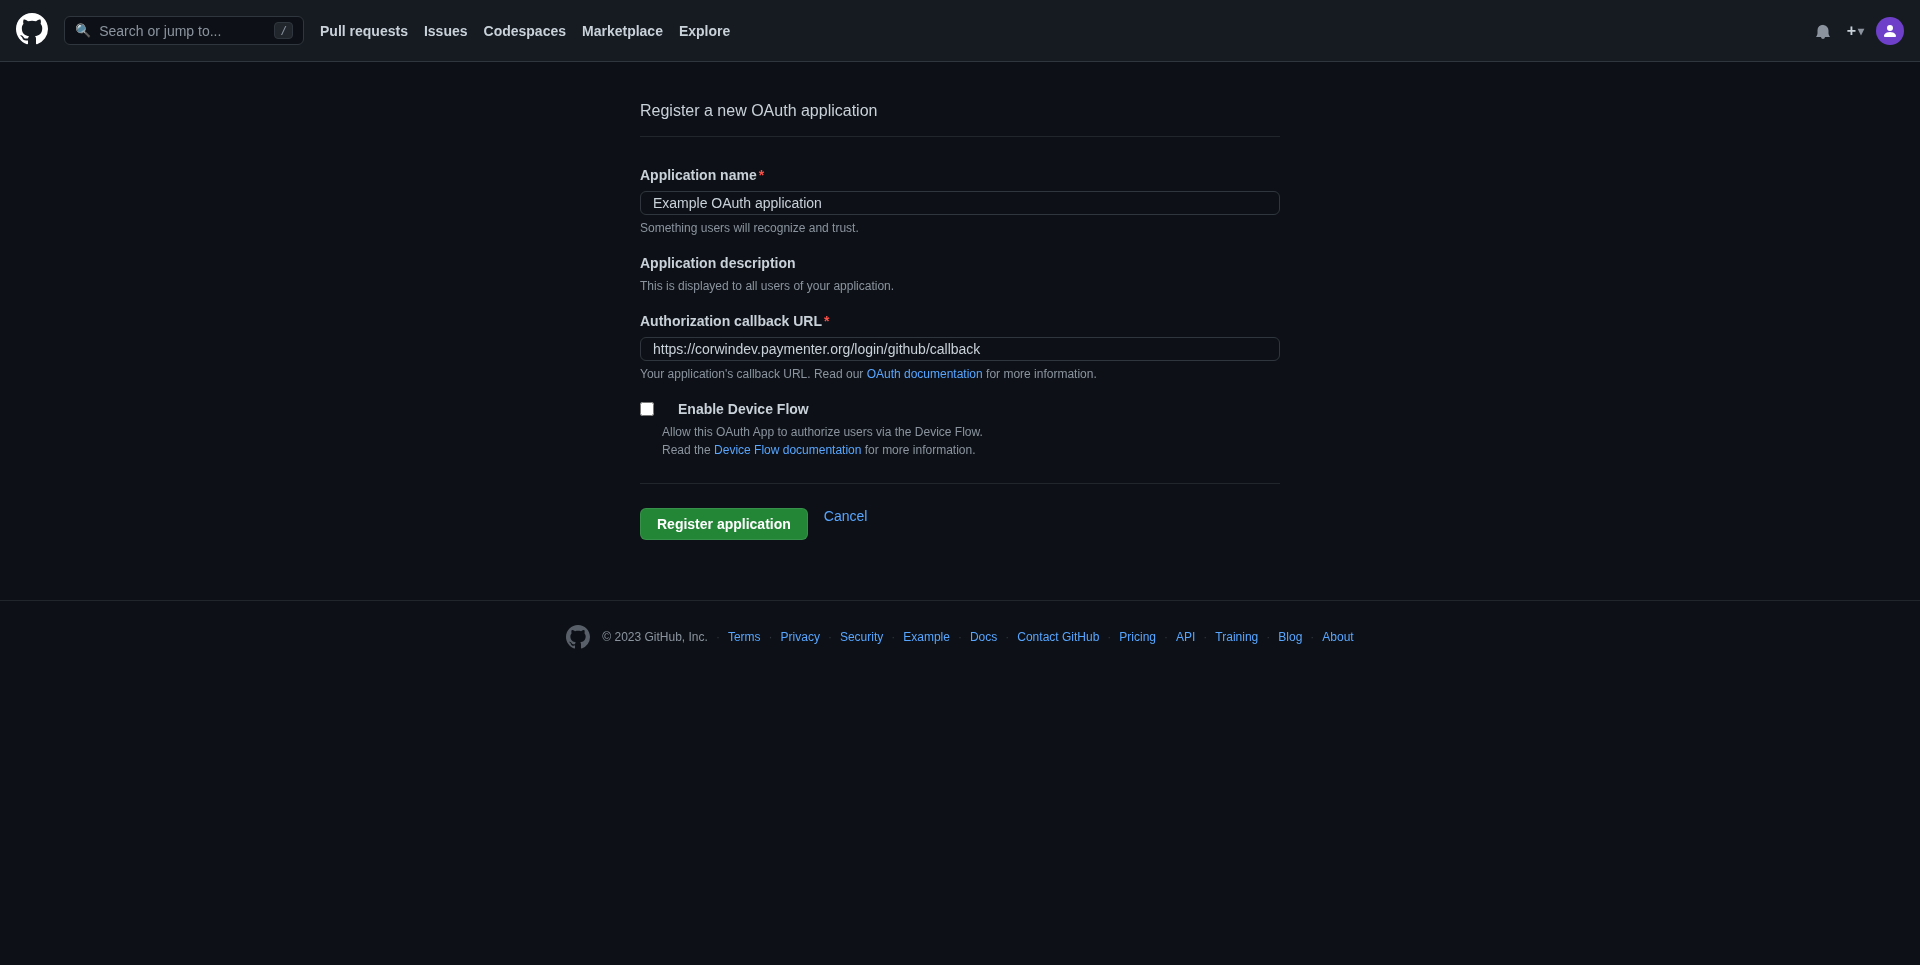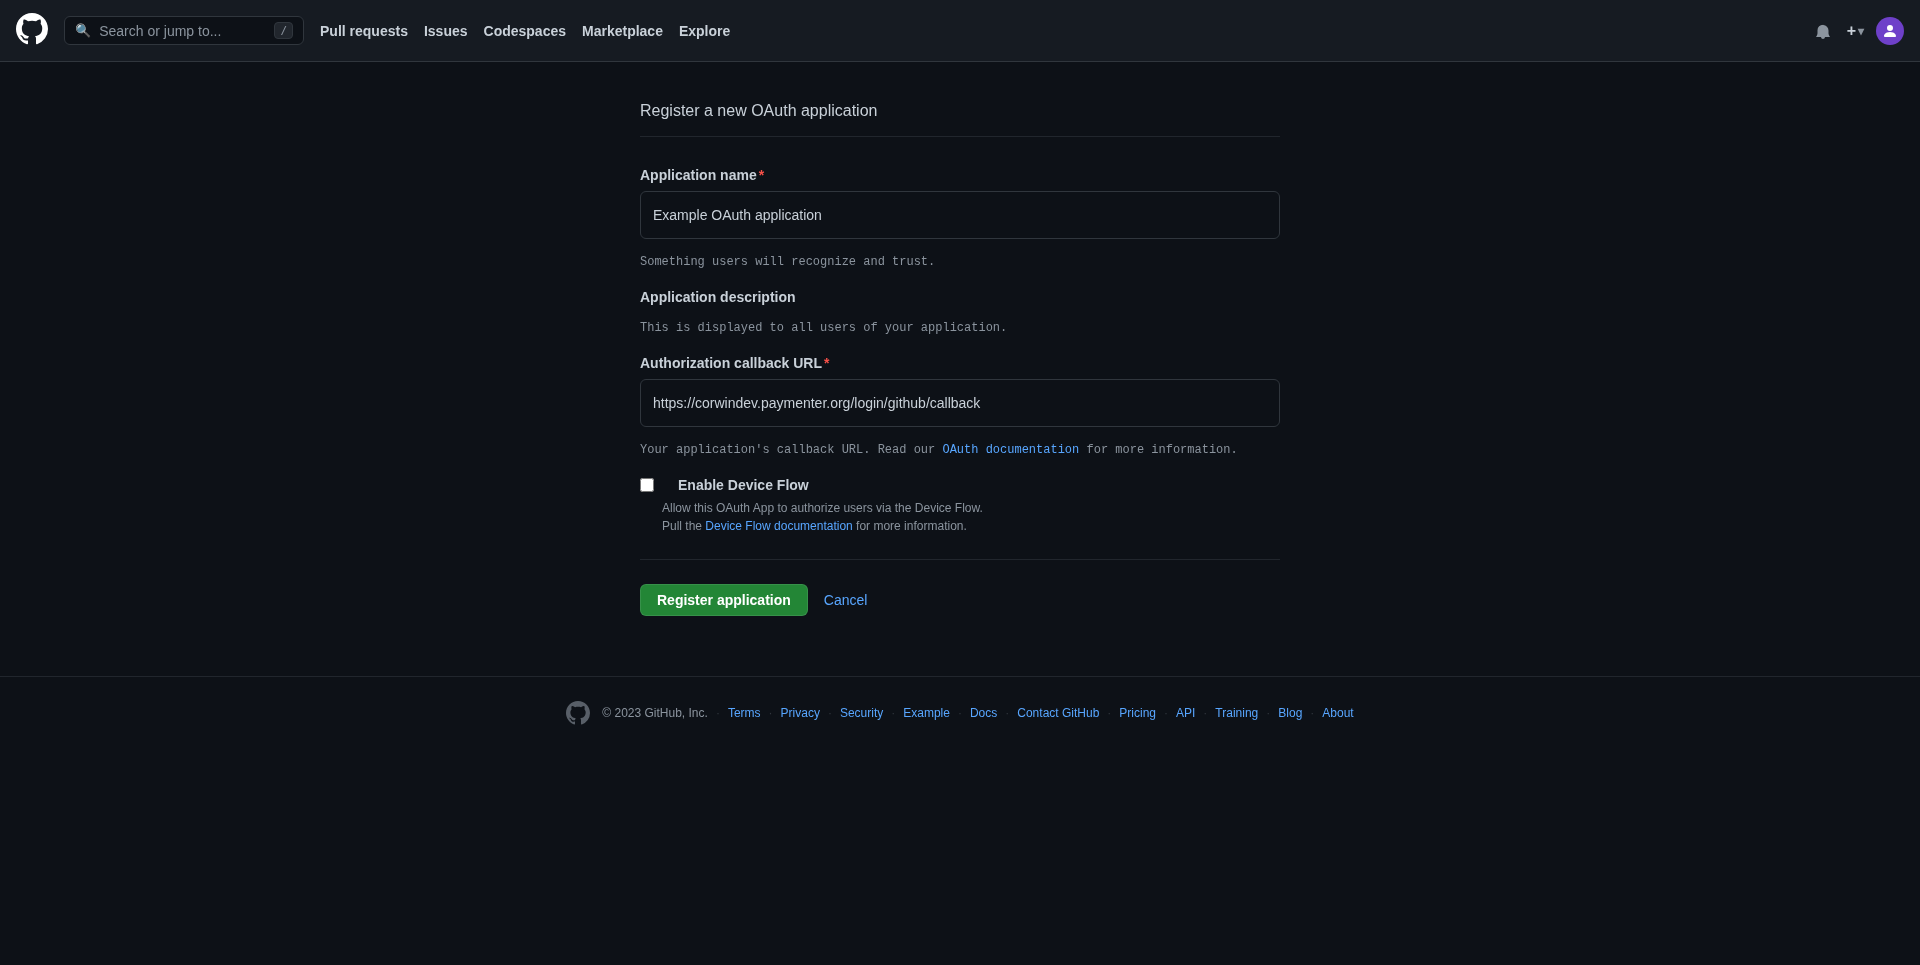--- a/index.html
+++ b/index.html
@@ -140,21 +140,21 @@
       margin-left: 2px;
     }
     .form-input {
       width: 100%;
       background-color: #0d1117;
       border: 1px solid #30363d;
       border-radius: 6px;
       color: #c9d1d9;
       font-size: 14px;
       padding: 5px 12px;
-      height: 48px;
+      height: 24px;
       outline: none;
     }
     .form-textarea {
       width: 100%;
       background-color: #0d1117;
       border: 1px solid #30363d;
       border-radius: 6px;
       color: #c9d1d9;
       font-size: 14px;
       padding: 8px 12px;
@@ -162,22 +162,21 @@
       outline: none;
       resize: vertical;
     }
     .form-textarea::placeholder,
     .form-input::placeholder {
       color: #484f58;
     }
     .form-hint {
       font-size: 12px;
       color: #8b949e;
-      margin-top: 16px;
-      font-family: Liberation Mono, monospace;
+      margin-top: 6px;
     }
 
     
     .device-flow-section {
       margin-bottom: 20px;
     }
     .checkbox-row {
       display: flex;
       align-items: center;
       gap: 24px;
@@ -208,21 +207,20 @@
     
     .form-divider {
       border: none;
       border-top: 1px solid #21262d;
       margin: 24px 0;
     }
 
     
     .form-actions {
       display: flex;
-      align-items: center;
       gap: 16px;
     }
     .btn-primary {
       background-color: #238636;
       color: #ffffff;
       border: 1px solid rgba(240,246,252,0.1);
       border-radius: 6px;
       padding: 5px 16px;
       font-size: 14px;
       font-weight: 600;
@@ -340,21 +338,21 @@
         </p>
       </div>
 
       <div class="device-flow-section">
         <div class="checkbox-row">
           <input type="checkbox" class="device-flow-checkbox" id="device-flow" style="">
           <label for="device-flow" class="device-flow-label">Enable Device Flow</label>
         </div>
         <p class="device-flow-hint">Allow this OAuth App to authorize users via the Device Flow.</p>
         <p class="device-flow-hint">
-          <span>Pull the </span><a href="#" class="link-blue">Device Flow documentation</a><span> for more information.</span>
+          <span>Read the </span><a href="#" class="link-blue">Device Flow documentation</a><span> for more information.</span>
         </p>
       </div>
 
       <hr class="form-divider">
 
       <div class="form-actions">
         <button type="submit" class="btn-primary">Register application</button>
         <a href="#" class="btn-link">Cancel</a>
       </div>
 

